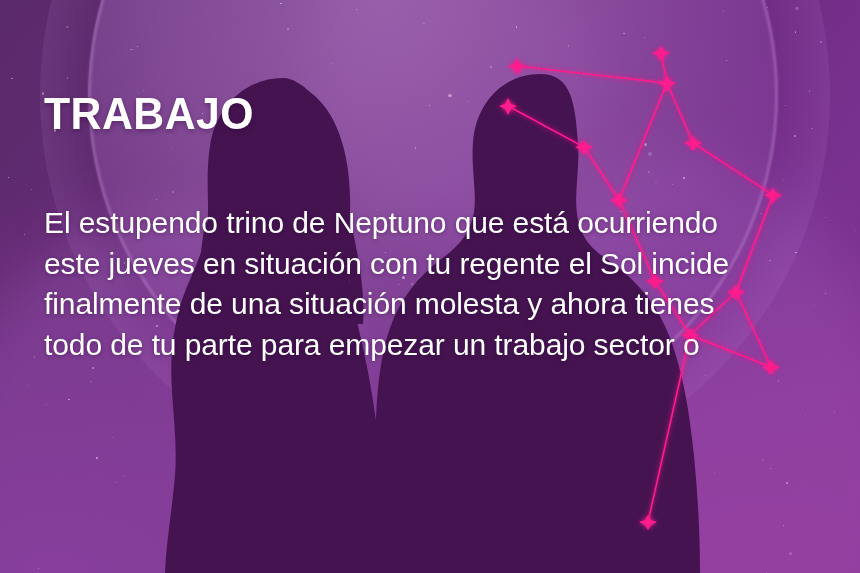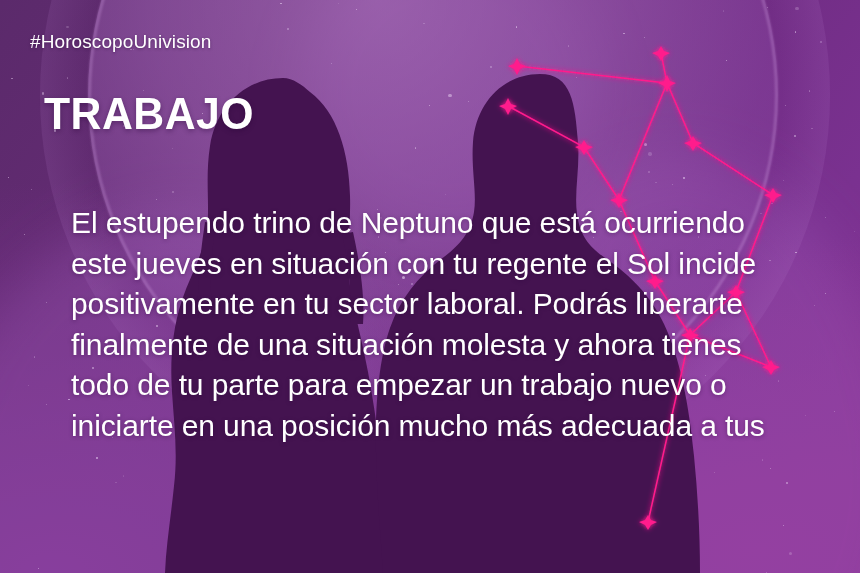--- a/index.html
+++ b/index.html
@@ -88,21 +88,20 @@
     transform:scaleX(.95); transform-origin:left center;
     text-shadow:0 2px 6px rgba(40,6,55,.40);
   }
   .body-copy {
     position:absolute; left:44px; top:203px;
     width:782px;
     font-size:30px; line-height:40.5px;
     font-weight:400; color:#ffffff;
     letter-spacing:-.1px;
     text-shadow:0 1px 4px rgba(42,8,58,.40);
-    margin-left:27px;
   }
   .body-copy .ln { display:block; white-space:nowrap; }
 </style>
 </head>
 <body>
 
 <div class="card">
 
   <div class="bg-base"></div>
 
@@ -401,26 +400,23 @@
         </g>
       <g>
           <polygon points="648,515 651,520 657,522 651,525 648,530 645,525 639,522 645,520"></polygon>
         </g>
       <g>
           <polygon points="661,46 664,51 670,53 664,56 661,61 658,56 652,53 658,51"></polygon>
         </g>
     </g>
   </svg>
 
-  <div class="hashtag">#HoroscopoUnivision</div>
 
   <h1 class="headline">TRABAJO</h1>
 
   <div class="body-copy" id="bodycopy">
       <span class="ln">El estupendo trino de Neptuno que está ocurriendo</span>
       <span class="ln">este jueves en situación con tu regente el Sol incide</span>
-      <span class="ln">positivamente en tu sector laboral. Podrás liberarte</span>
       <span class="ln">finalmente de una situación molesta y ahora tienes</span>
-      <span class="ln">todo de tu parte para empezar un trabajo nuevo o</span>
-      <span class="ln">iniciarte en una posición mucho más adecuada a tus</span>
+      <span class="ln">todo de tu parte para empezar un trabajo sector o</span>
     </div>
 
 </div>
 
 </body></html>

